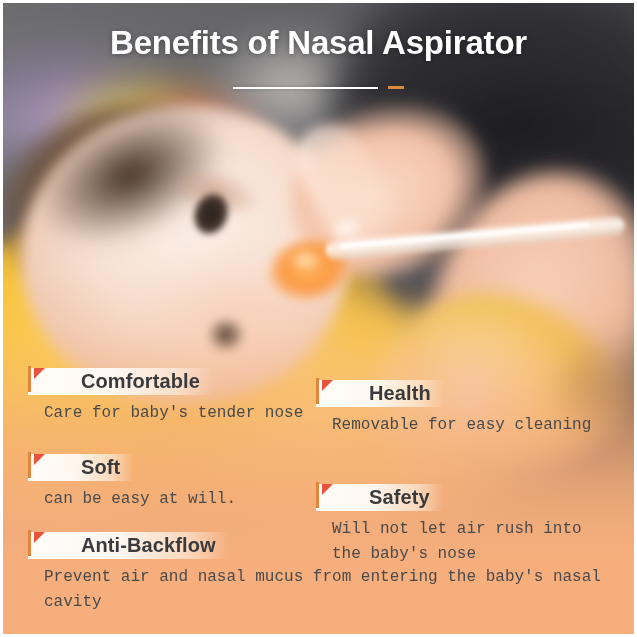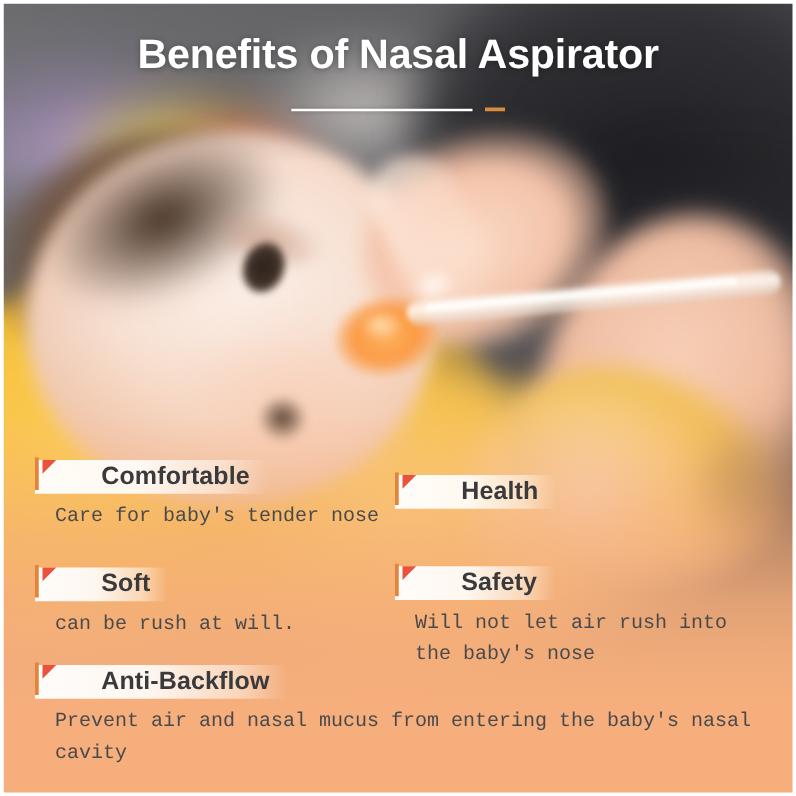--- a/index.html
+++ b/index.html
@@ -371,33 +371,36 @@
         </div>
       </div>
 
       <div class="benefit">
         <div class="bhead">
           <span class="accent-bar"></span>
           <span class="accent-tri"></span>
           <span class="htext">Soft</span>
         </div>
         <div class="bbody">
-          <span class="ln">can be rush at will.</span>
+          <span class="ln">can be easy at will.</span>
         </div>
       </div>
 
     </div>
 
     <div class="col-right">
 
       <div class="benefit">
         <div class="bhead">
           <span class="accent-bar"></span>
           <span class="accent-tri"></span>
           <span class="htext">Health</span>
+        </div>
+        <div class="bbody">
+          <span class="ln">Removable for easy cleaning</span>
         </div>
       </div>
 
       <div class="benefit" style="margin-top:46px;">
         <div class="bhead">
           <span class="accent-bar"></span>
           <span class="accent-tri"></span>
           <span class="htext">Safety</span>
         </div>
         <div class="bbody">

